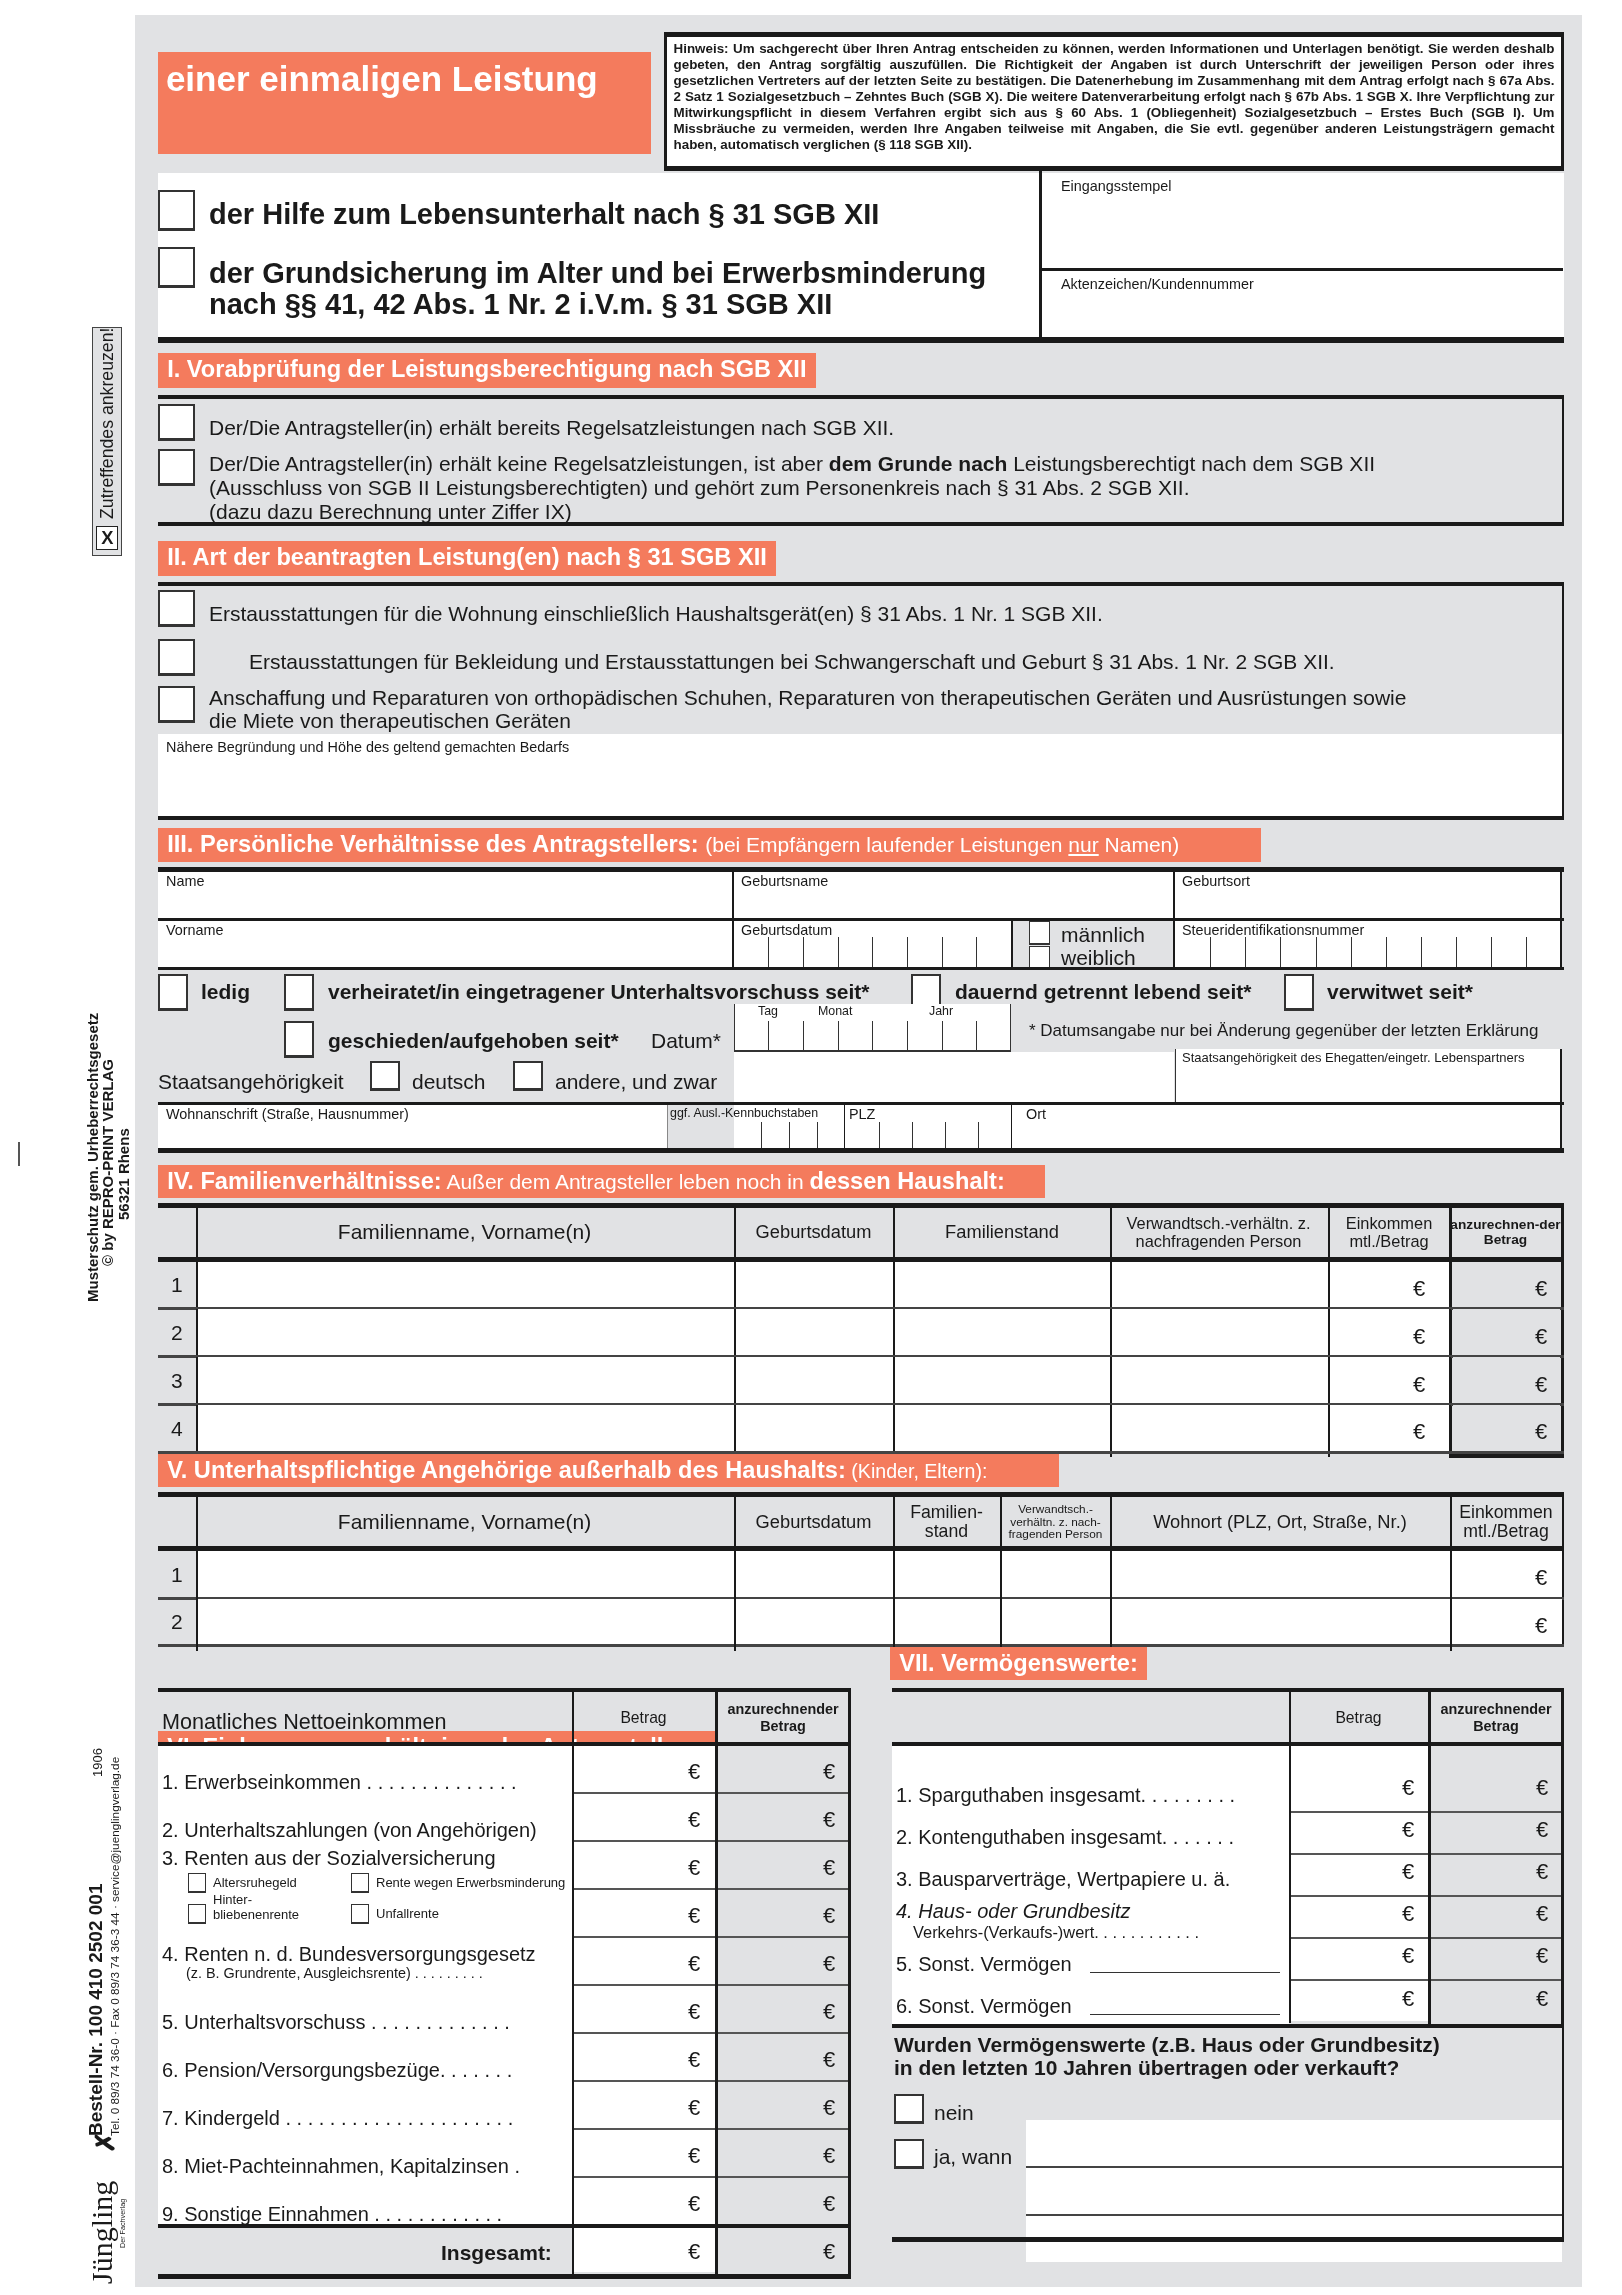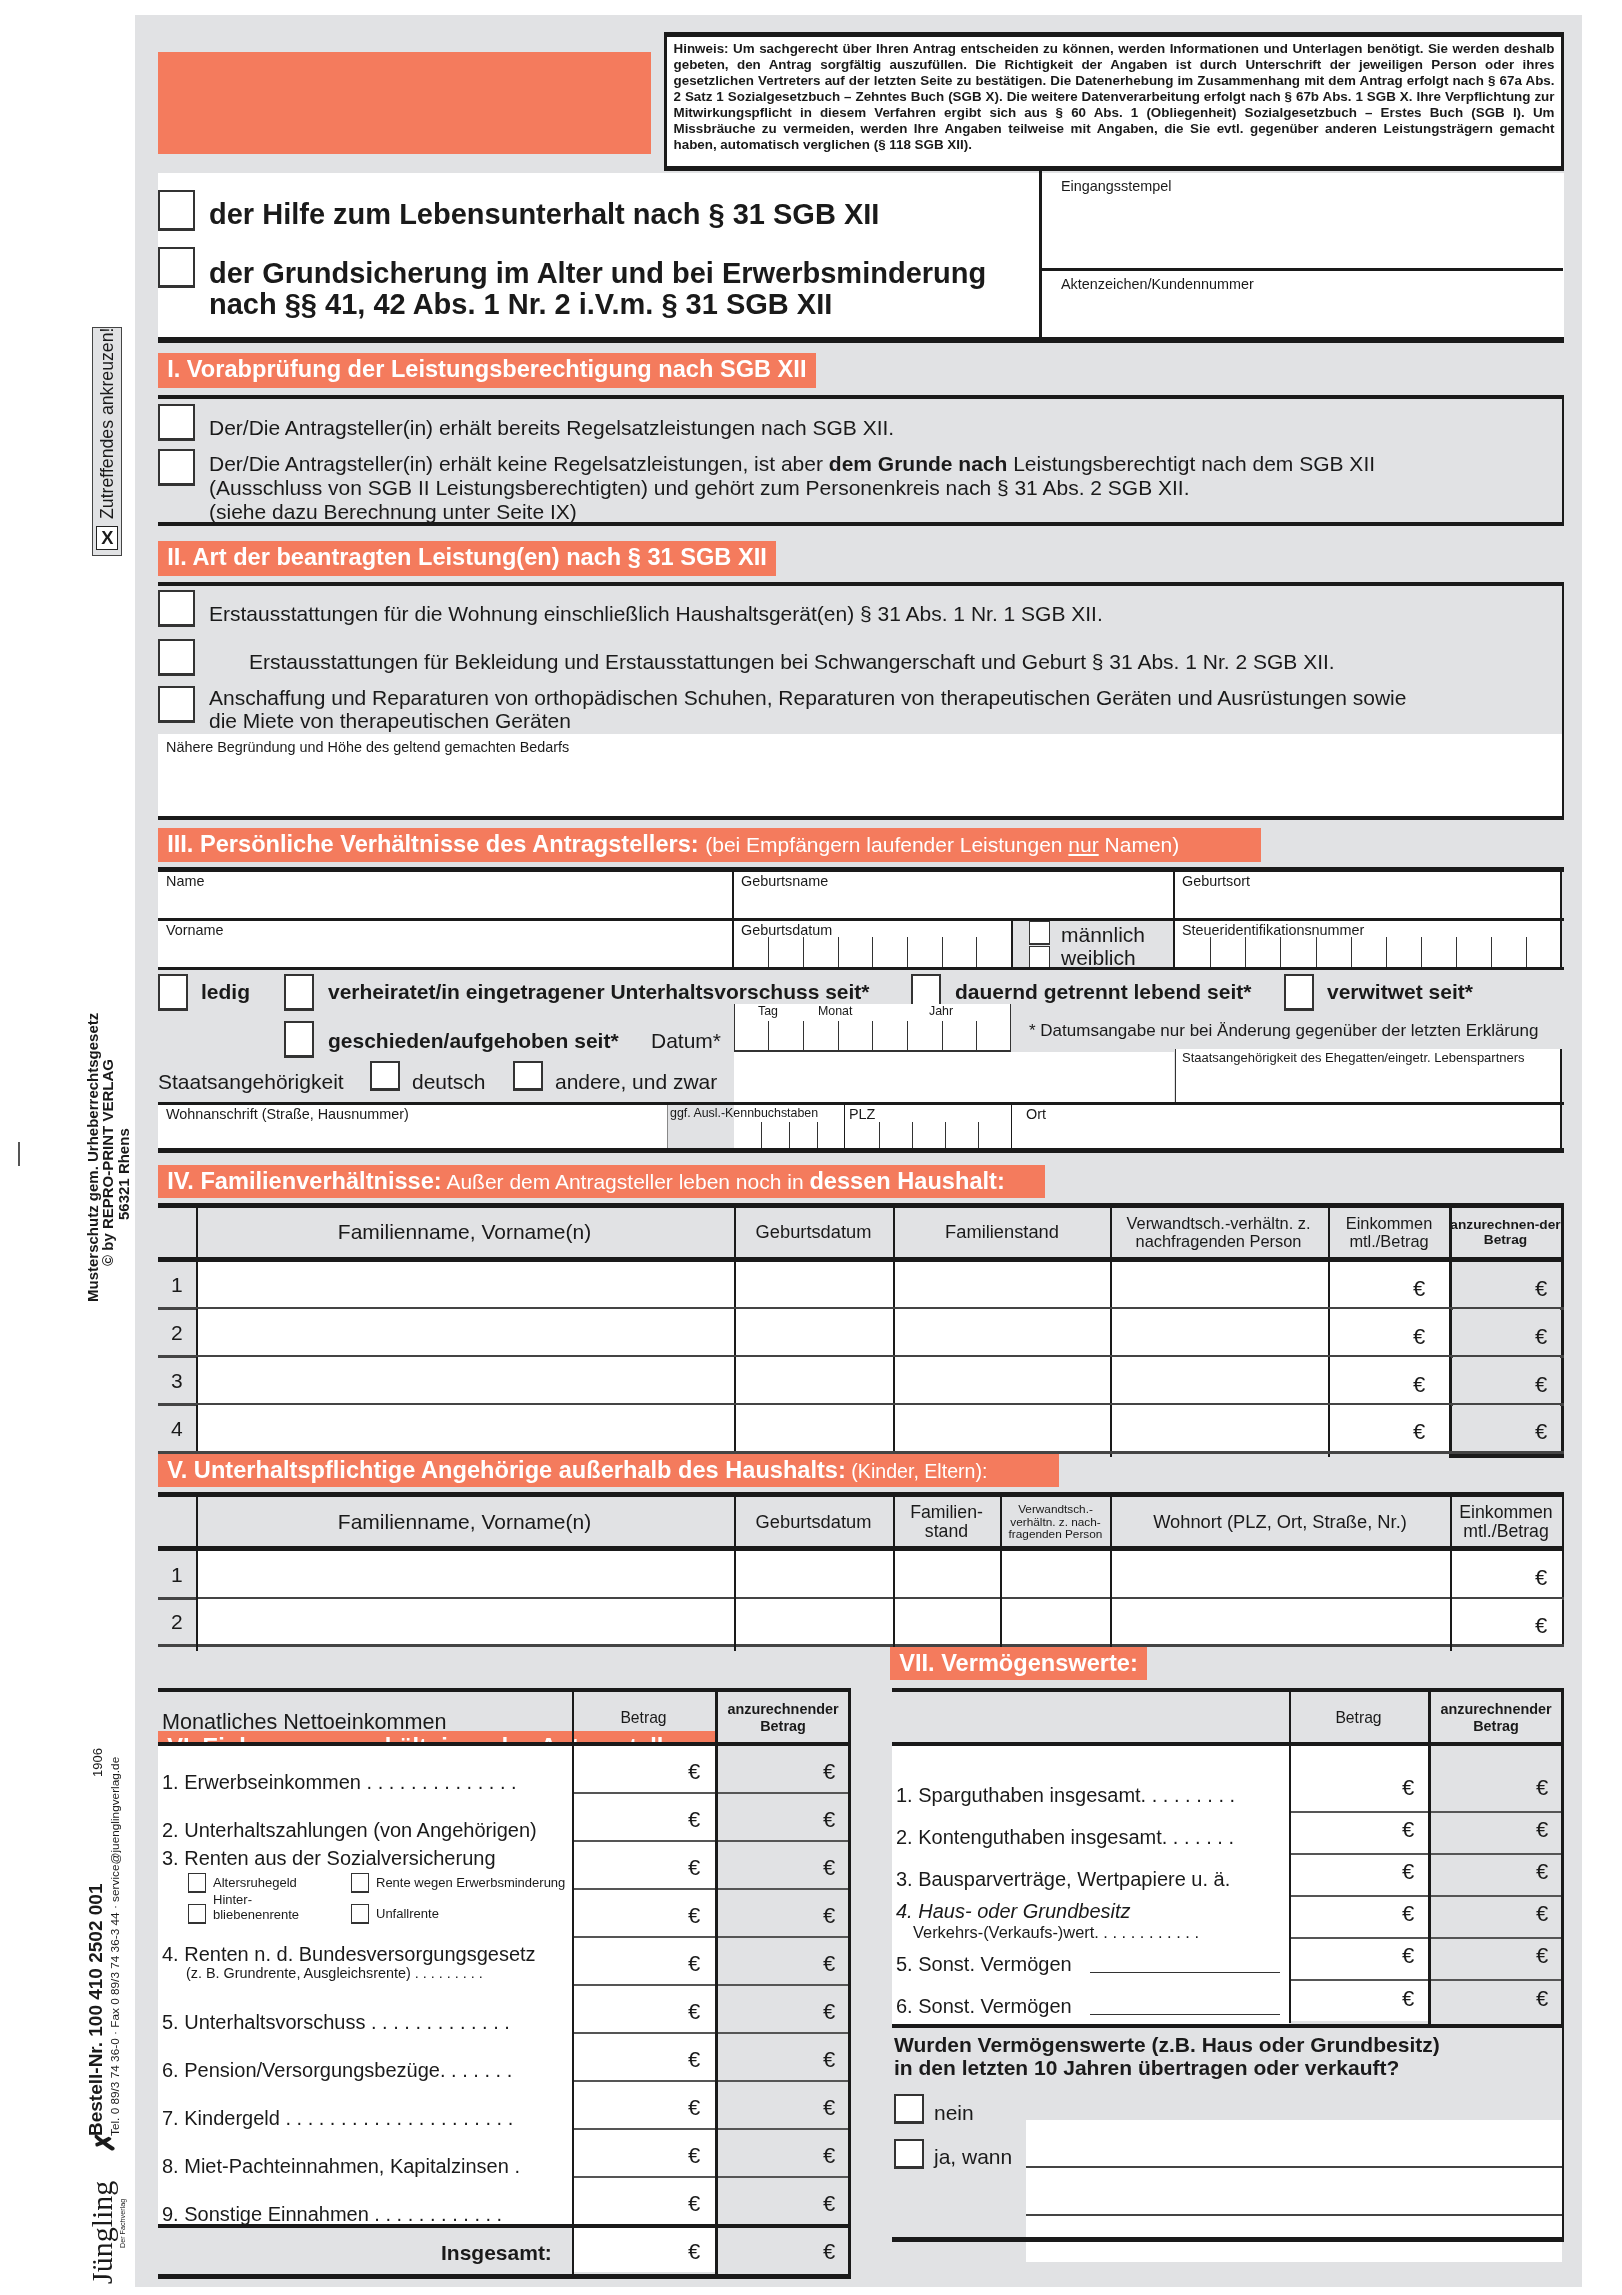--- a/index.html
+++ b/index.html
@@ -36,20 +36,21 @@
 <div class="rot" style="left:85px; top:2284px; font-family:'Liberation Serif', serif; font-size:30px;">Jüngling</div>
 <div class="rot" style="left:90px; top:2153px; font-size:26px; font-weight:bold;">✗</div>
 <div class="rot" style="left:118px; top:2248px; font-size:7.2px;">Der Fachverlag</div>
 <div class="rot" style="left:85px; top:2136px; font-size:19px; font-weight:bold;">Bestell-Nr. 100 410 2502 001</div>
 <div class="rot" style="left:108px; top:2136px; font-size:11.8px;">Tel. 0 89/3 74 36-0 · Fax 0 89/3 74 36-3 44 · service@juenglingverlag.de</div>
 <div class="rot" style="left:90px; top:1777px; font-size:13px;">1906</div>
 
 <div class="abs panel"></div>
 
 <div class="abs accent" style="left:158px; top:52px; width:493px; height:102px; padding:3.9px 7.9px; font-size:35px; line-height:46px;">
+  <div>einer einmaligen Leistung</div>
 </div>
 <div class="abs white" style="left:664px; top:32px; width:900px; height:139px; border:5.9px solid #1a1a1a; border-left-width:3.3px; border-right-width:3.3px; padding:3.9px 6.5px; font-size:13.4px; font-weight:bold; line-height:16px; text-align:justify;">
   <span>Hinweis: Um sachgerecht über Ihren Antrag entscheiden zu können, werden Informationen und Unterlagen benötigt. Sie werden deshalb gebeten, den Antrag sorgfältig auszufüllen. Die Richtigkeit der Angaben ist durch Unterschrift der jeweiligen Person oder ihres gesetzlichen Vertreters auf der letzten Seite zu bestätigen. Die Datenerhebung im Zusammenhang mit dem Antrag erfolgt nach § 67a Abs. 2 Satz 1 Sozialgesetzbuch – Zehntes Buch (SGB X). Die weitere Datenverarbeitung erfolgt nach § 67b Abs. 1 SGB X. Ihre Verpflichtung zur Mitwirkungspflicht in diesem Verfahren ergibt sich aus § 60 Abs. 1 (Obliegenheit) Sozialgesetzbuch – Erstes Buch (SGB I). Um Missbräuche zu vermeiden, werden Ihre Angaben teilweise mit Angaben, die Sie evtl. gegenüber anderen Leistungsträgern gemacht haben, automatisch verglichen (§ 118 SGB XII).</span>
 </div>
 
 <div class="abs white" style="left:158px; top:173px; width:1406px; height:168px;"></div>
 <div class="cb" style="left:158px; top:190px; height:41px;"></div>
 <div class="txt" style="left:209px; top:198px; font-size:29px; font-weight:bold;">der Hilfe zum Lebensunterhalt nach § 31 SGB XII</div>
 <div class="cb" style="left:158px; top:247px; height:41px;"></div>
 <div class="txt" style="left:209px; top:257px; font-size:29px; font-weight:bold;">der Grundsicherung im Alter und bei Erwerbsminderung</div>
@@ -62,21 +63,21 @@
 <div class="abs" style="left:1044px; top:294px; width:517px; height:43px;"></div>
 <div class="hbar" style="left:158px; top:337px; width:1406px;"></div>
 
 <div class="sec-title accent" style="left:158px; top:353px; height:35px;">I. Vorabprüfung der Leistungsberechtigung nach SGB XII</div>
 <div class="abs" style="left:158px; top:395px; width:1406px; height:131px; border-top:4.6px solid #1a1a1a; border-right:2px solid #1a1a1a; border-bottom:4.6px solid #1a1a1a;"></div>
 <div class="cb" style="left:158px; top:404px;"></div>
 <div class="txt" style="left:209px; top:416px;">Der/Die Antragsteller(in) erhält bereits Regelsatzleistungen nach SGB XII.</div>
 <div class="cb" style="left:158px; top:449px;"></div>
 <div class="txt" style="left:209px; top:452px;"><span>Der/Die Antragsteller(in) erhält keine Regelsatzleistungen, ist aber </span><b>dem Grunde nach</b><span> Leistungsberechtigt nach dem SGB XII</span></div>
 <div class="txt" style="left:209px; top:476px;">(Ausschluss von SGB II Leistungsberechtigten) und gehört zum Personenkreis nach § 31 Abs. 2 SGB XII.</div>
-<div class="txt" style="left:209px; top:500px;">(siehe dazu Berechnung unter Seite IX)</div>
+<div class="txt" style="left:209px; top:500px;">(dazu dazu Berechnung unter Ziffer IX)</div>
 
 <div class="sec-title accent" style="left:158px; top:541px; height:35px;">II. Art der beantragten Leistung(en) nach § 31 SGB XII</div>
 <div class="abs" style="left:158px; top:582px; width:1406px; height:238px; border-top:4.6px solid #1a1a1a; border-right:2px solid #1a1a1a; border-bottom:4.6px solid #1a1a1a;"></div>
 <div class="cb" style="left:158px; top:590px;"></div>
 <div class="txt" style="left:209px; top:602px;">Erstausstattungen für die Wohnung einschließlich Haushaltsgerät(en) § 31 Abs. 1 Nr. 1 SGB XII.</div>
 <div class="cb" style="left:158px; top:639px;"></div>
 <div class="txt" style="left:209px; top:650px;margin-left:40px;">Erstausstattungen für Bekleidung und Erstausstattungen bei Schwangerschaft und Geburt § 31 Abs. 1 Nr. 2 SGB XII.</div>
 <div class="cb" style="left:158px; top:686px;"></div>
 <div class="txt" style="left:209px; top:686px;">Anschaffung und Reparaturen von orthopädischen Schuhen, Reparaturen von therapeutischen Geräten und Ausrüstungen sowie</div>
 <div class="txt" style="left:209px; top:709px;">die Miete von therapeutischen Geräten</div>

